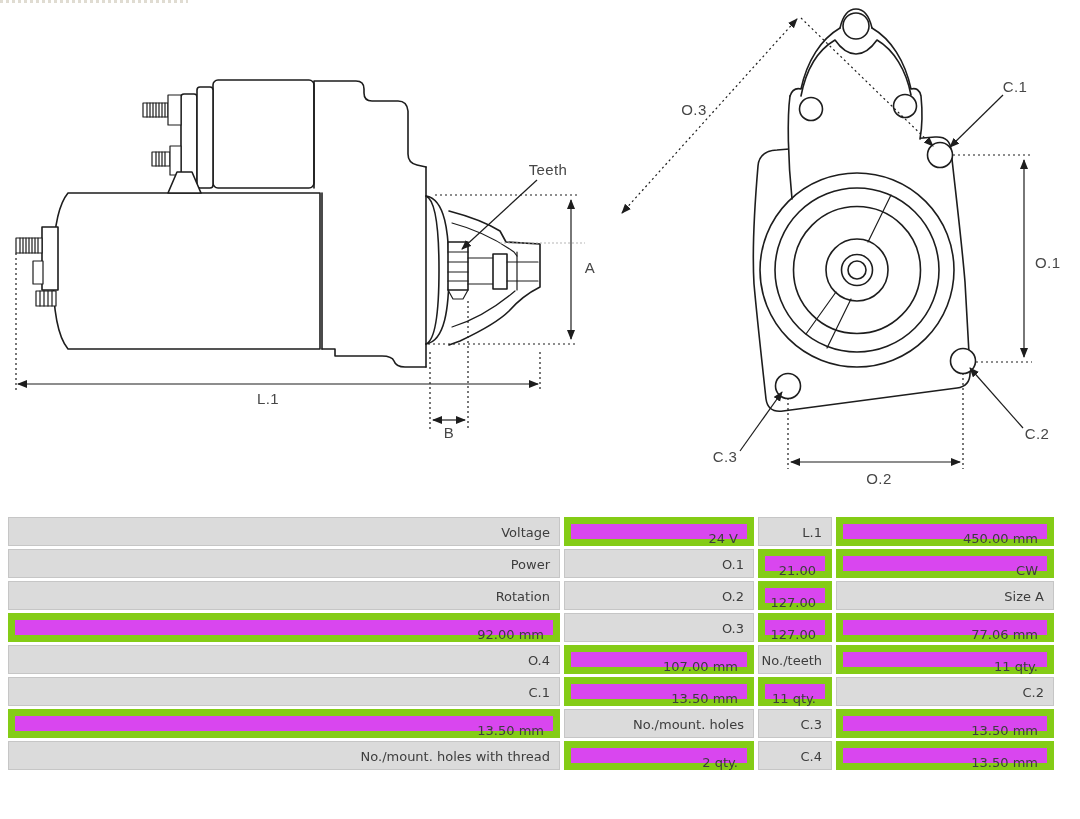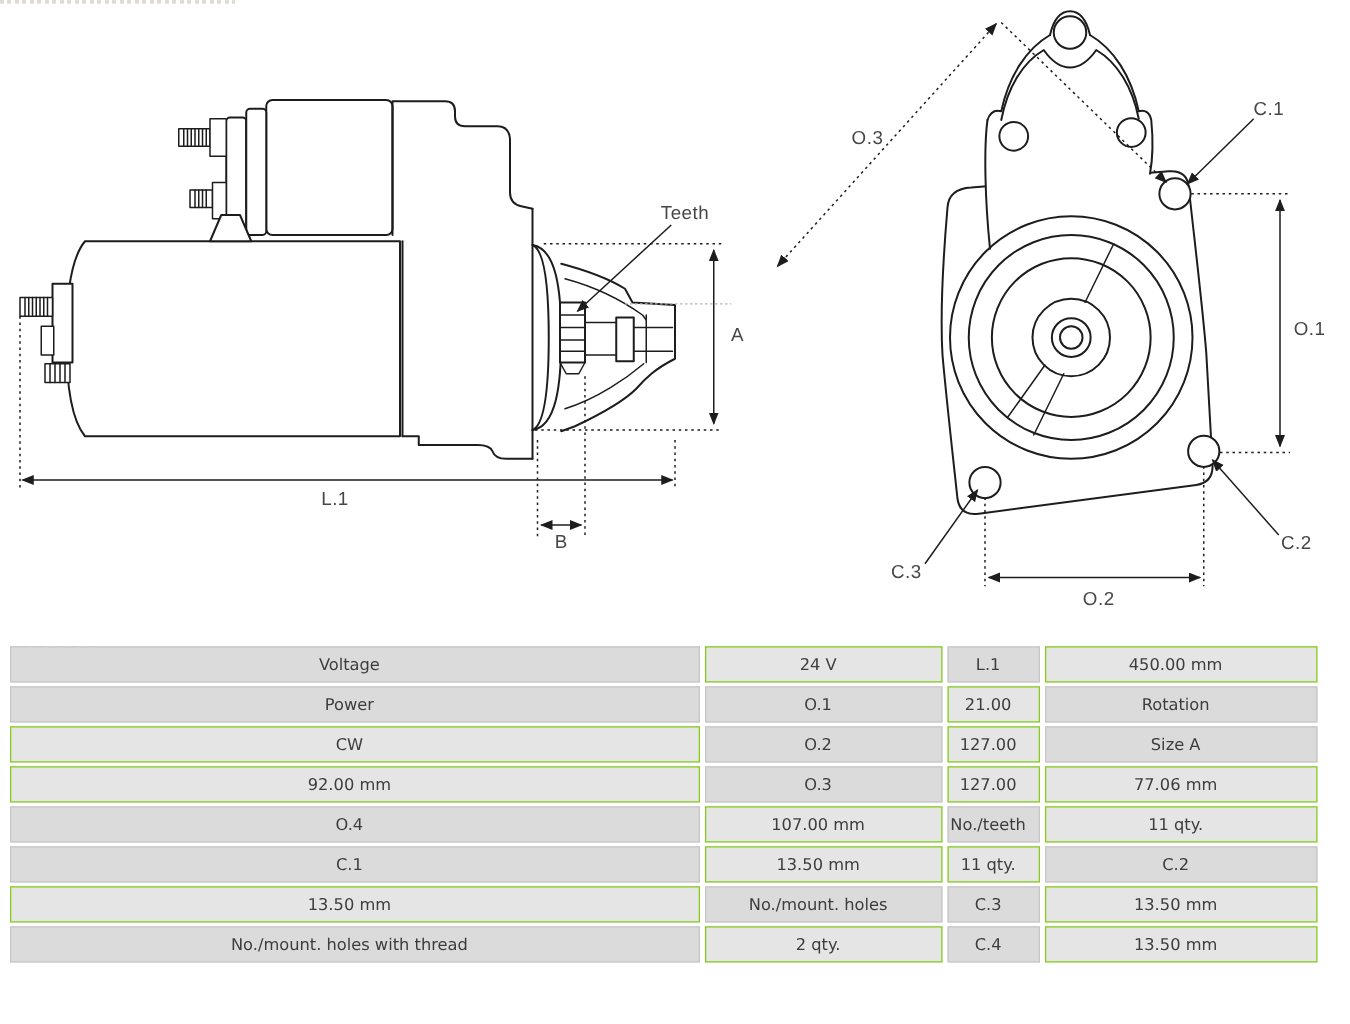--- a/index.html
+++ b/index.html
@@ -13,23 +13,23 @@
   svg .thin{stroke-width:1.2;}
   svg .dim{stroke:#1d1d1d;stroke-width:1.2;fill:none;stroke-dasharray:2 3;}
   svg .dimsolid{stroke:#1d1d1d;stroke-width:1.2;fill:none;}
   svg .graydot{stroke:#b5b5b5;stroke-width:1;fill:none;stroke-dasharray:2 2;}
   svg text{fill:#474747;font-family:"Liberation Sans",sans-serif;font-size:15px;letter-spacing:.4px;}
   #part-number{position:absolute;left:13px;top:484px;font-size:21px;color:#c5302f;
     font-family:"DejaVu Sans","Liberation Sans",sans-serif;margin-top:30px;}
   #spec-table{position:absolute;left:8px;top:517px;width:1058px;
     display:grid;grid-template-columns:552px 190px 74px 218px;gap:3px 4px;}
   #spec-table .cell{height:29px;line-height:29px;font-size:13px;color:#3d3d3d;
-    text-align:center;padding-right:9px;box-sizing:border-box;}
+    text-align:right;padding-right:9px;box-sizing:border-box;}
   #spec-table .gray{background:#dbdbdb;border:1px solid #c6c6c6;}
-  #spec-table .white{background:#e5e5e5;border:1px solid #84cc16;}
+  #spec-table .white{background:#d946ef;border:7px solid #84cc16;}
 </style>
 </head>
 <body>
 
 <div id="page">
   <div id="logo-remnant"></div>
 
   <svg width="1080" height="515" viewBox="0 0 1080 515">
     <defs>
       <marker id="ah" markerUnits="userSpaceOnUse" markerWidth="11" markerHeight="9" refX="9" refY="4" orient="auto-start-reverse">
@@ -160,22 +160,22 @@
   <div id="spec-table">
     <div class="cell gray">Voltage</div>
     <div class="cell white">24 V</div>
     <div class="cell gray">L.1</div>
     <div class="cell white">450.00 mm</div>
 
     <div class="cell gray">Power</div>
     <div class="cell gray">O.1</div>
     <div class="cell white">21.00 mm</div>
 
+    <div class="cell white">CW</div>
     <div class="cell gray">Rotation</div>
-    <div class="cell white">CW</div>
     <div class="cell gray">O.2</div>
     <div class="cell white">127.00 mm</div>
 
     <div class="cell gray">Size A</div>
     <div class="cell white">92.00 mm</div>
     <div class="cell gray">O.3</div>
     <div class="cell white">127.00 mm</div>
 
     <div class="cell white">77.06 mm</div>
     <div class="cell gray">O.4</div>

